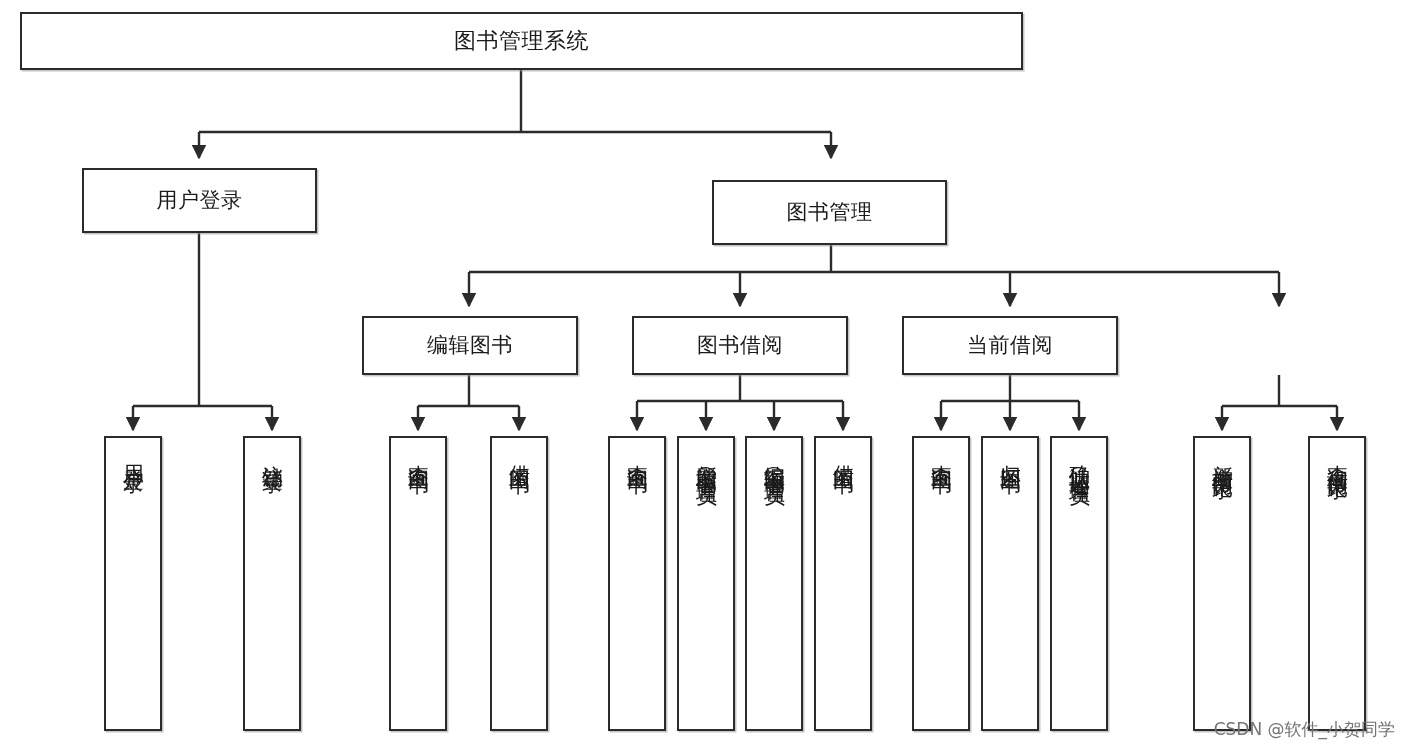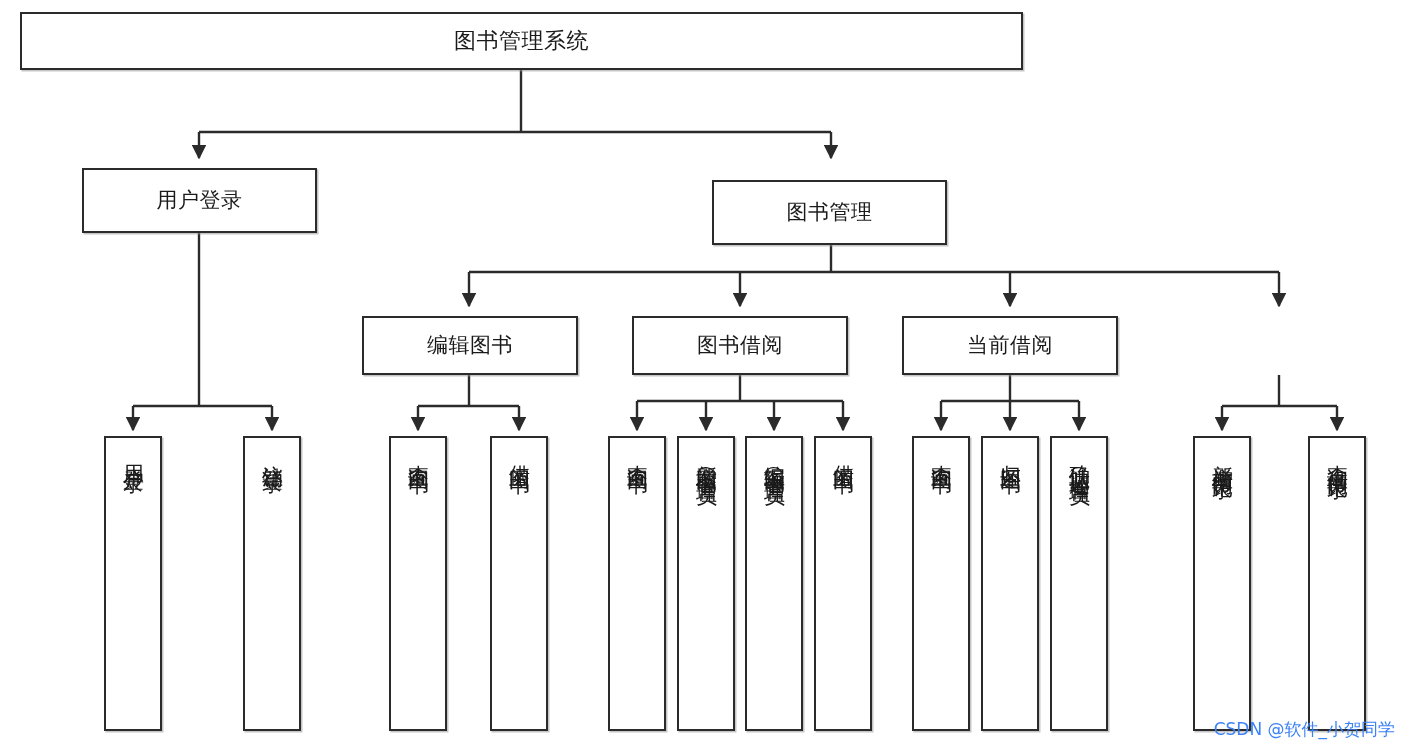--- a/index.html
+++ b/index.html
@@ -62,21 +62,21 @@
     font-size: 21px;
     letter-spacing: 3px;
     line-height: 1;
     white-space: nowrap;
   }
   .watermark {
     position: absolute;
     right: 10px;
     bottom: 6px;
     font-size: 17px;
-    color: #3b82f6;
+    color: #737373;
     white-space: nowrap;
     user-select: none;
   }
 </style>
 </head>
 <body>
 
 <div id="canvas">
 
   <svg class="wires" viewBox="0 0 1405 747" xmlns="http://www.w3.org/2000/svg">

